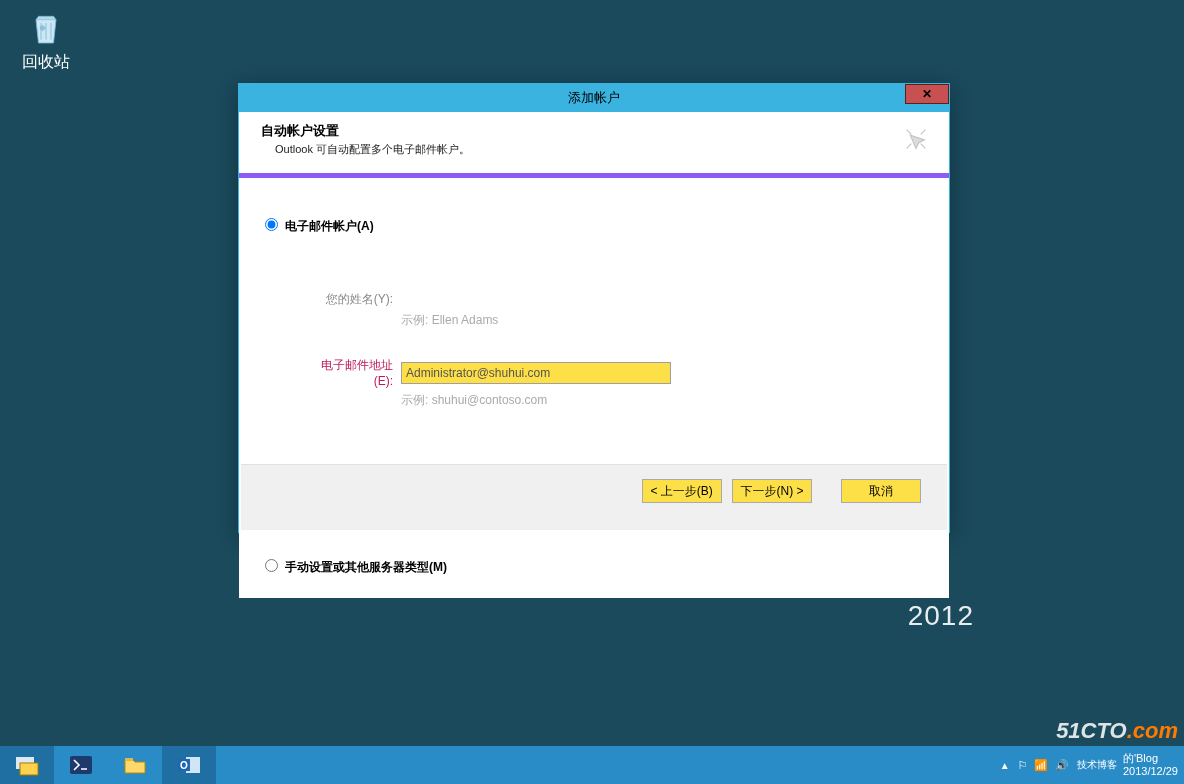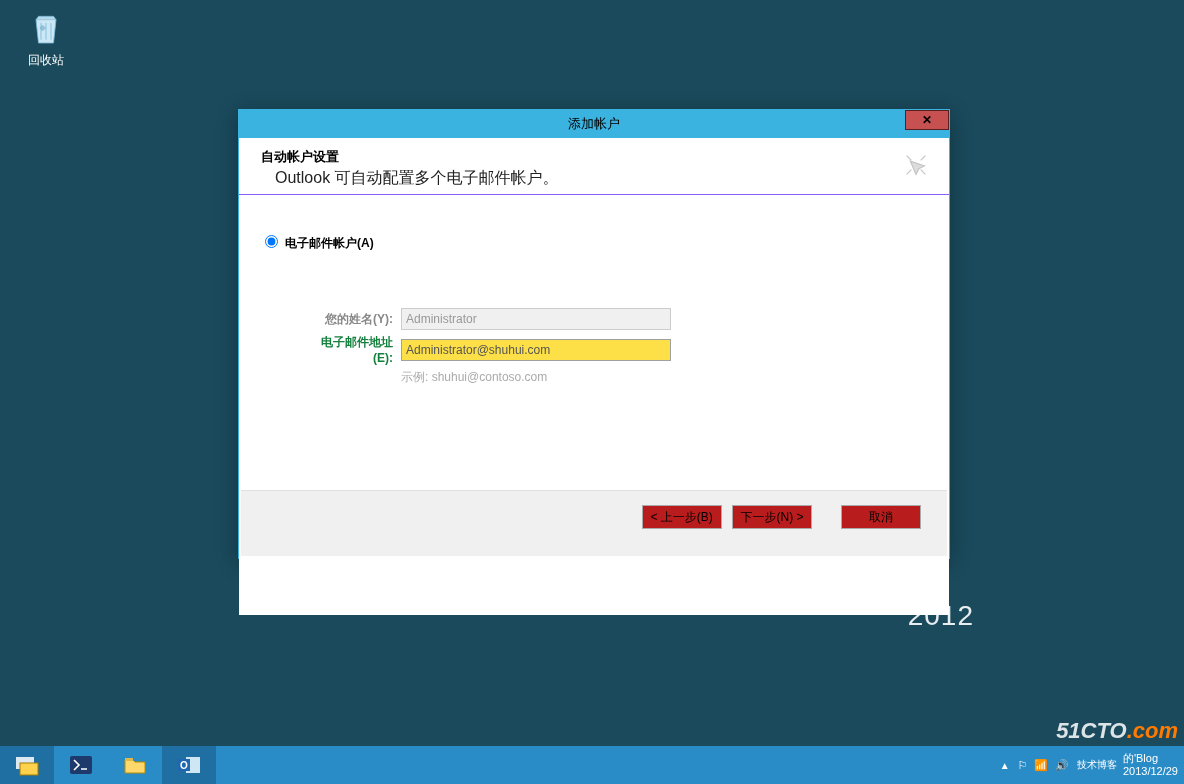--- a/index.html
+++ b/index.html
@@ -1,49 +1,49 @@
 <!DOCTYPE html>
 <html><head>
 <meta charset="utf-8">
 <style>
 * { margin: 0; padding: 0; box-sizing: border-box; font-family: "Microsoft YaHei", "SimSun", Tahoma, sans-serif; }
 html, body { width: 1184px; height: 784px; overflow: hidden; }
 body { background: #1a4a5c; position: relative; }
 
-.desktop-icon { position: absolute; top: 8px; left: 16px; width: 60px; text-align: center; color: #fff; font-size: 12px; }
+.desktop-icon { position: absolute; top: 8px; left: 16px; width: 60px; text-align: center; color: #fff; font-size: 16px; }
 .recycle-bin-icon { width: 40px; height: 40px; margin: 0 auto 4px; position: relative; }
 .recycle-bin-icon svg { width: 100%; height: 100%; }
 
-.dialog { position: absolute; left: 238px; top: 109px; width: 712px; height: 450px; background: #fff; border: 1px solid #3bb3e0; box-shadow: 0 4px 20px rgba(0,0,0,0.3); }
+.dialog { position: absolute; left: 238px; top: 83px; width: 712px; height: 450px; background: #fff; border: 1px solid #3bb3e0; box-shadow: 0 4px 20px rgba(0,0,0,0.3); }
 .titlebar { height: 28px; background: #3bb3e0; color: #000; display: flex; align-items: center; justify-content: center; position: relative; font-size: 13px; }
 .titlebar .title { font-weight: normal; }
 .close-btn { position: absolute; right: 0; top: 0; width: 44px; height: 20px; background: #c75050; border: 1px solid #5b1f1f; display: flex; align-items: center; justify-content: center; color: #000; font-weight: bold; font-size: 12px; }
 
-.header-section { padding: 10px 22px 5px 22px; border-bottom: 1px solid #8b5cf6; position: relative; }
+.header-section { padding: 10px 22px 16px 22px; border-bottom: 5px solid #8b5cf6; position: relative; }
 .header-title { font-size: 13px; font-weight: bold; color: #000; }
-.header-desc { font-size: 16px; color: #222; margin-left: 14px; margin-top: 2px; }
+.header-desc { font-size: 11px; color: #222; margin-left: 14px; margin-top: 2px; }
 .wizard-icon { position: absolute; right: 18px; top: 12px; width: 30px; height: 30px; opacity: 0.5; }
 
 .content { padding: 40px 26px 10px 26px; background: #fff; height: 420px; }
 .radio-row { display: flex; align-items: flex-start; margin-bottom: 6px; font-size: 12px; }
 .radio-row input[type=radio] { margin-right: 7px; }
 .radio-row label { font-weight: bold; }
 
 .field-block { margin-top: 56px; margin-left: 38px; }
 .field-row { display: flex; align-items: center; margin-bottom: 4px; }
-.field-label { width: 90px; text-align: right; font-size: 12px; color: #888; margin-right: 8px; font-weight: bold; }
-.field-label.active { color: #15803d; }
+.field-label { width: 90px; text-align: right; font-size: 12px; color: #888; margin-right: 8px; }
+.field-label.active { color: #be185d; }
 .field-input { width: 270px; height: 22px; border: 1px solid #a0a0a0; background: #fde047; padding: 1px 4px; font-size: 12px; color: #555; }
 .field-input.disabled { background: #f0f0f0; color: #999; border-color: #ccc; }
 .example { font-size: 12px; color: #aaa; margin-left: 98px; margin-bottom: 28px; }
 
 .manual-radio { margin-top: 150px; }
 
 .footer { position: absolute; left: 2px; right: 2px; bottom: 2px; height: 66px; background: #f0f0f0; border-top: 1px solid #e0e0e0; padding: 14px 26px 0 0; text-align: right; }
-.footer button { width: 80px; height: 24px; font-size: 12px; background: #b91c1c; border: 1px solid #aaa; margin-left: 6px; cursor: pointer; }
+.footer button { width: 80px; height: 24px; font-size: 12px; background: #fde047; border: 1px solid #aaa; margin-left: 6px; cursor: pointer; }
 .footer .gap { display: inline-block; width: 14px; }
 
 .desktop-brand { position: absolute; right: 210px; top: 600px; color: #fff; font-size: 28px; font-weight: normal; opacity: 0.9; letter-spacing: 1px; }
 
 .taskbar { position: absolute; left: 0; bottom: 0; width: 100%; height: 38px; background: #2a8cc7; display: flex; align-items: center; }
 .taskbar-btn { width: 54px; height: 38px; display: flex; align-items: center; justify-content: center; position: relative; }
 .taskbar-btn.active { background: #1f6fa3; }
 .tb-icon { width: 28px; height: 24px; display: flex; align-items: center; justify-content: center; color:#fff; }
 
 .tray { margin-left: auto; height: 100%; display: flex; align-items: center; color: #fff; font-size: 11px; padding-right: 6px; gap: 6px; }
@@ -95,22 +95,22 @@
 
   <div class="content">
     <div class="radio-row">
       <input type="radio" name="acct" checked="" style="">
       <label>电子邮件帐户(A)</label>
     </div>
 
     <div class="field-block">
       <div class="field-row">
         <div class="field-label">您的姓名(Y):</div>
-        <input type="text" class="field-input disabled" disabled="" value="Administrator" style="">
       </div>
+      <div class="example">示例: Ellen Adams</div>
 
       <div class="field-row">
         <div class="field-label active">电子邮件地址(E):</div>
         <input type="text" class="field-input" value="Administrator@shuhui.com" style="">
       </div>
       <div class="example">示例: shuhui@contoso.com</div>
     </div>
 
     <div class="radio-row manual-radio">
       <input type="radio" name="acct" style="">

